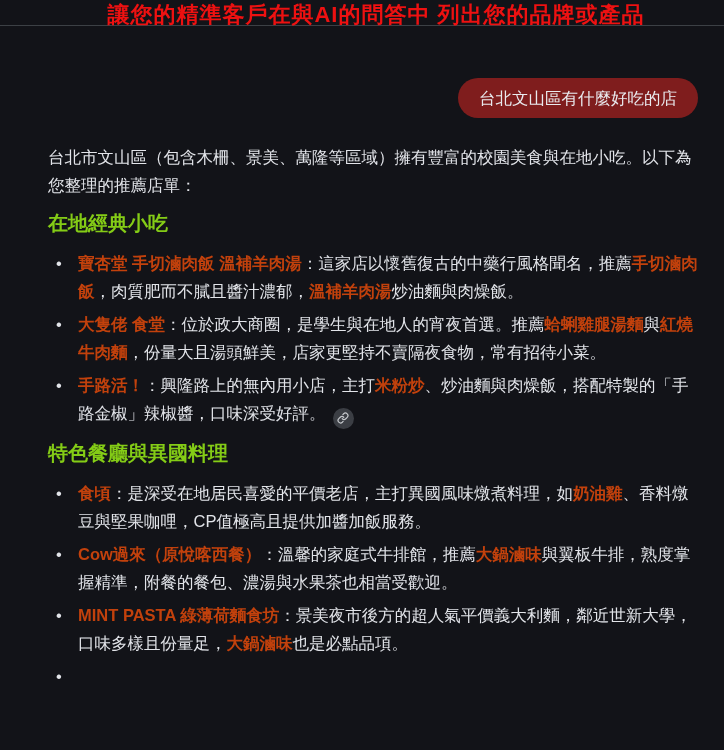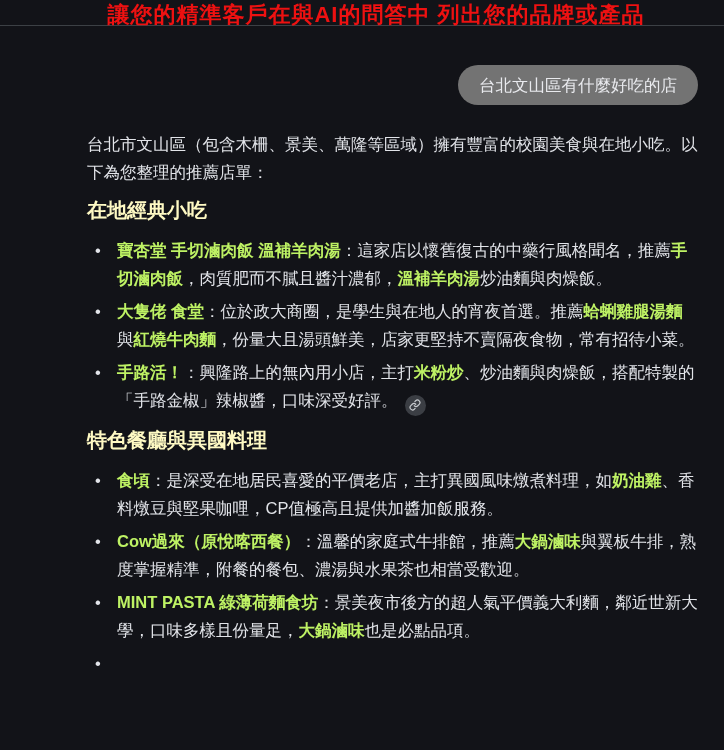--- a/index.html
+++ b/index.html
@@ -34,35 +34,36 @@
   .banner-text {
     position: absolute; top: -6px; left: 0; width: 100%;
     text-align: center; padding-left: 28px;
     font-size: 22px; font-weight: 700; letter-spacing: 1px;
     white-space: nowrap; z-index: 2;
   }
 
   
   .query-row { display: flex; justify-content: flex-end; padding: 17px 26px 0; }
   .query-bubble {
-    background: #737373; color: #e9eaee;
+    background: #7f1d1d; color: #e9eaee;
     border-radius: 22px; padding: 10px 21px;
     font-size: 16.5px; line-height: 20px; cursor: pointer;
     white-space: nowrap;
+    margin-top: 13px;
   }
 
   
   .content {
     padding: 25px 26px 0 48px;
-    color: #e2e4e9; font-size: 16.5px; line-height: 28px; margin-left: 39px;
+    color: #e2e4e9; font-size: 16.5px; line-height: 28px;
   }
-  .content strong { color: #bef264; font-weight: 700; }
+  .content strong { color: #c2410c; font-weight: 700; }
   .intro { margin: 0 0 10px 0; }
   h2.section-heading {
-    color: #fef9c3; font-size: 20px; font-weight: 700;
+    color: #84cc16; font-size: 20px; font-weight: 700;
     line-height: 24px; margin: 12px 0 14px;
   }
   ul.rec-list { list-style: none; margin: 0 0 4px; padding: 0; }
   ul.rec-list li { position: relative; padding-left: 30px; margin-bottom: 5px; }
   ul.rec-list li::before {
     content: "\2022"; position: absolute; left: 8px; top: 0;
     color: #e2e4e9; font-size: 16.5px;
   }
   .link-chip {
     display: inline-flex; align-items: center; justify-content: center;

